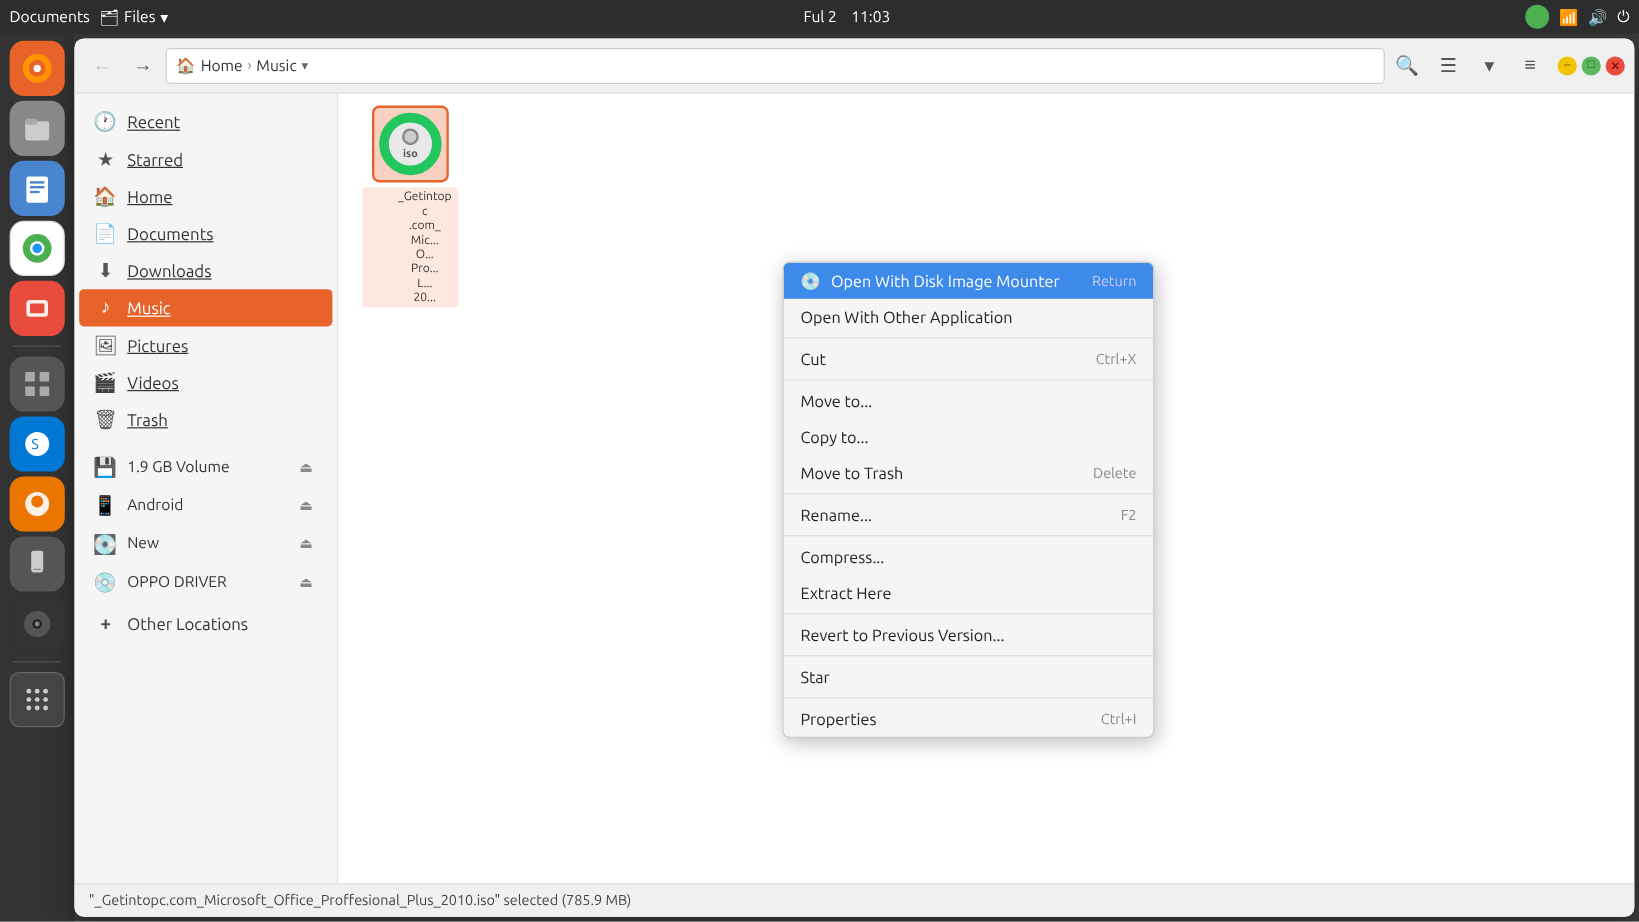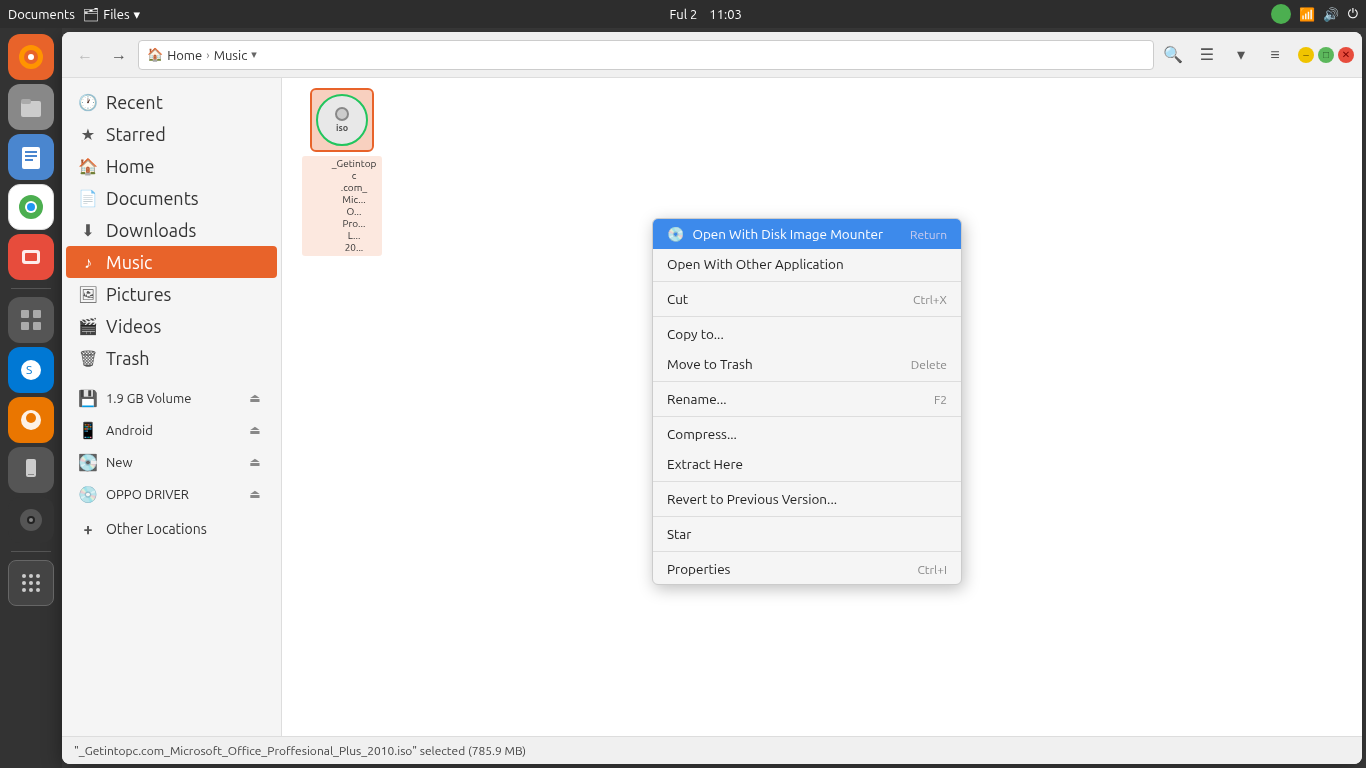--- a/index.html
+++ b/index.html
@@ -162,21 +162,21 @@
       gap: 8px;
       font-size: 14px;
       color: #333;
       cursor: pointer;
       border-radius: 4px;
       margin: 0 4px;
     }
     .sidebar-item.active { background: #e8632a; color: #fff; }
     .sidebar-item.active .sidebar-icon { color: #fff; }
     .sidebar-icon { font-size: 16px; color: #555; width: 20px; text-align: center; }
-    .sidebar-label { font-size: 18px; }
+    .sidebar-label { font-size: 14px; text-decoration: underline; }
 
     .sidebar-volume {
       display: flex;
       align-items: center;
       padding: 6px 12px;
       gap: 8px;
       font-size: 13px;
       color: #333;
       cursor: pointer;
       border-radius: 4px;
@@ -292,21 +292,21 @@
       display: flex;
       align-items: center;
       padding: 0 12px;
       font-size: 12px;
       color: #444;
     }
 
     
     .iso-icon {
       width: 52px; height: 52px;
-      border: 2px solid #22c55e;
+      border: 8px solid #22c55e;
       border-radius: 50%;
       display: flex; align-items: center; justify-content: center;
       background: #e8e8e8;
       flex-direction: column;
     }
     .iso-inner {
       width: 14px; height: 14px;
       border: 2px solid #888;
       border-radius: 50%;
       background: #ccc;
@@ -589,20 +589,23 @@
           <div class="ctx-item">
             <div class="ctx-item-label">
               <span>Cut</span>
             </div>
             <span class="shortcut">Ctrl+X</span>
           </div>
 
 
           <div class="ctx-separator"></div>
 
+          <div class="ctx-item">
+            <span>Move to...</span>
+          </div>
 
           <div class="ctx-item">
             <span>Copy to...</span>
           </div>
 
           <div class="ctx-item">
             <div class="ctx-item-label">
               <span>Move to Trash</span>
             </div>
             <span class="shortcut">Delete</span>

